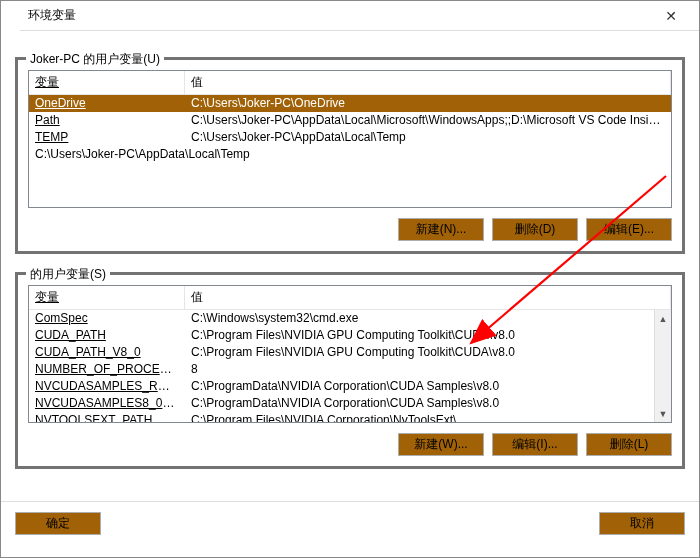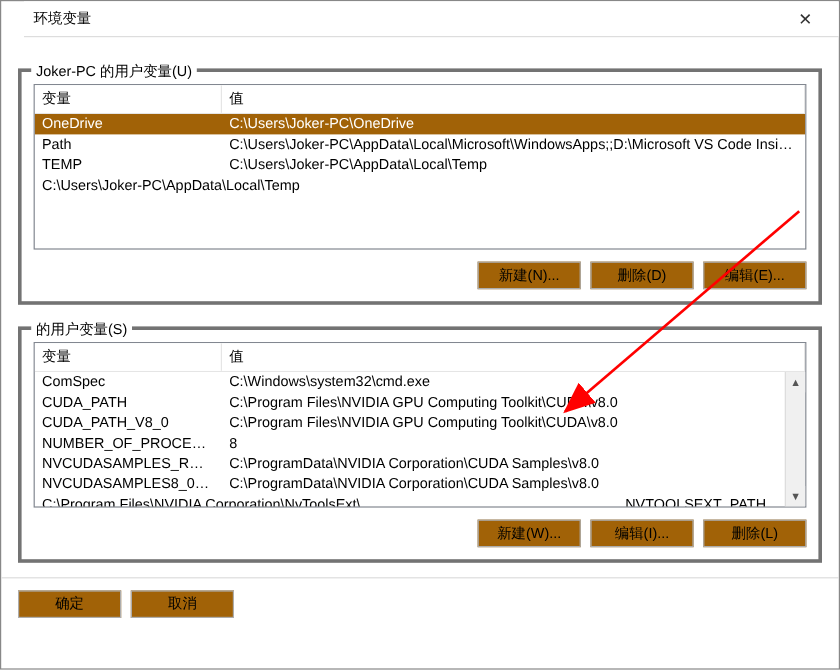--- a/index.html
+++ b/index.html
@@ -65,21 +65,21 @@
     display: flex;
     background: #fff;
     border-bottom: 1px solid #e5e5e5;
   }
   .header-cell {
     padding: 3px 6px;
     font-size: 12px;
     border-right: 1px solid #e5e5e5;
     background: #fff;
   }
-  .col-var { width: 156px; flex: 0 0 156px; }
+  .col-var { width: 156px; flex: 0 0 156px; text-decoration: underline; }
   .col-val { flex: 1; }
   .rows {
     flex: 1;
     overflow: hidden;
     position: relative;
   }
   .row {
     display: flex;
     height: 17px;
     line-height: 17px;
@@ -140,25 +140,25 @@
     display: flex;
     align-items: center;
     justify-content: center;
     padding: 0 10px;
     cursor: default;
     color: #000;
     font-family: inherit;
   }
   .dialog-btns {
     display: flex;
-    justify-content: flex-start;
+    justify-content: space-between;
     gap: 8px;
     padding: 10px 14px 0 14px;
     border-top: 1px solid #ddd;
-    margin-top: 0;
+    margin-top: 20px;
   }
   .arrow-overlay {
     position: absolute;
     pointer-events: none;
     left: 0; top: 0;
   }
 </style>
 </head>
 <body>
 
@@ -232,22 +232,22 @@
         </div>
         <div class="row">
           <div class="cell col-var">NVCUDASAMPLES_ROOT</div>
           <div class="cell col-val">C:\ProgramData\NVIDIA Corporation\CUDA Samples\v8.0</div>
         </div>
         <div class="row">
           <div class="cell col-var">NVCUDASAMPLES8_0_ROOT</div>
           <div class="cell col-val">C:\ProgramData\NVIDIA Corporation\CUDA Samples\v8.0</div>
         </div>
         <div class="row">
+          <div class="cell col-var">NVTOOLSEXT_PATH</div>
           <div class="cell col-val">C:\Program Files\NVIDIA Corporation\NvToolsExt\</div>
-          <div class="cell col-var">NVTOOLSEXT_PATH</div>
         </div>
 
         <div class="scrollbar">
           <div class="sb-btn">▲</div>
           <div class="sb-track">
             <div class="sb-thumb"></div>
           </div>
           <div class="sb-btn">▼</div>
         </div>
       </div>

